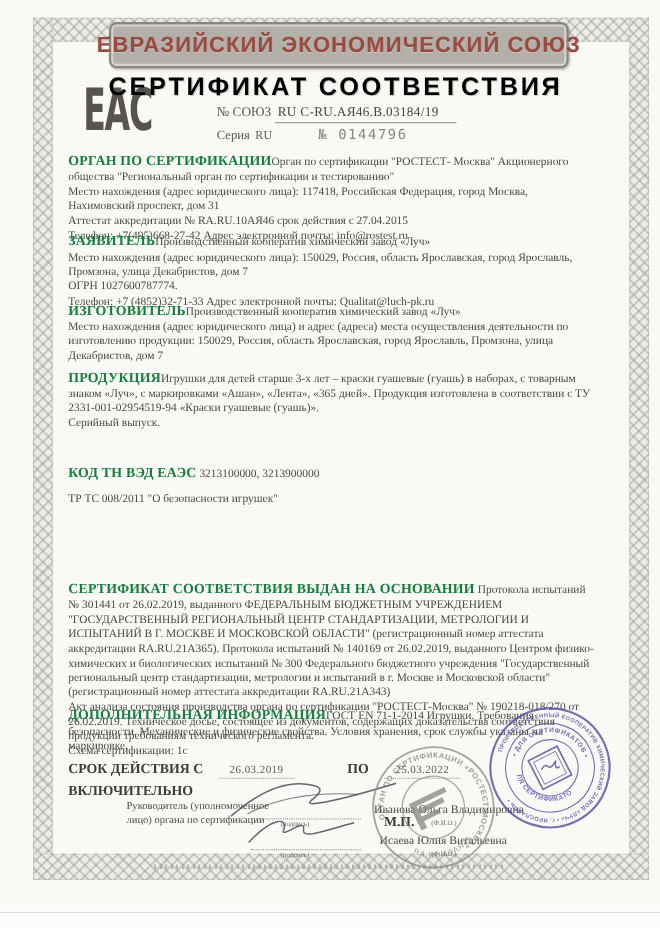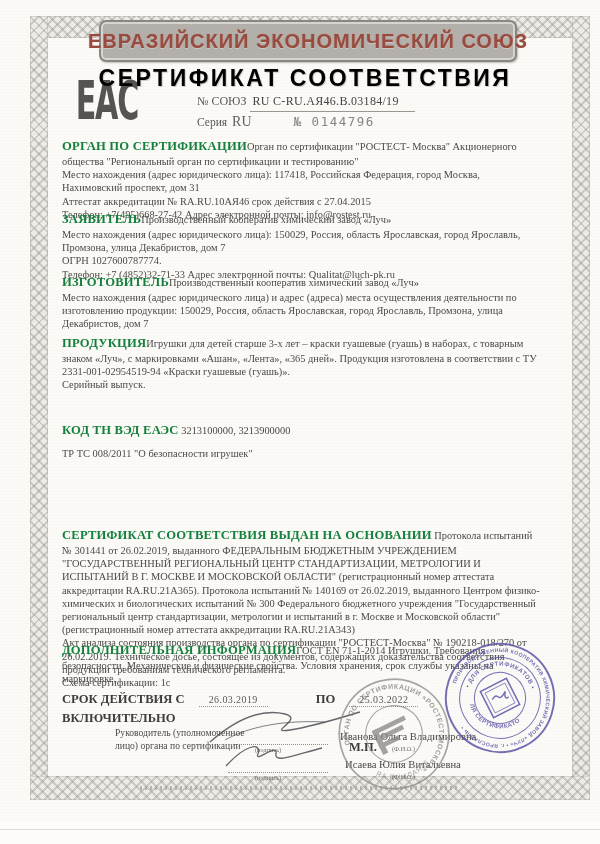--- a/index.html
+++ b/index.html
@@ -66,21 +66,21 @@
     white-space:nowrap;
   }
   .numline{position:absolute;left:197px;top:94px;display:flex;align-items:baseline;}
   .numline .lbl{font-size:12px;color:#5a5856;margin-right:4px;}
   .numline .val{
     font-size:12px;color:#454442;border-bottom:1px solid #9a9892;
     padding:0 16px 2px 2px;letter-spacing:.3px;
   }
   .seriesline{position:absolute;left:197px;top:114px;display:flex;align-items:baseline;}
   .seriesline .lbl{font-size:11.5px;color:#5a5856;}
-  .seriesline .reg{font-size:14px;color:#61605d;margin-left:5px;}
+  .seriesline .reg{font-size:11px;color:#61605d;margin-left:5px;}
   .seriesline .serial{
     margin-left:42px;font-family:"DejaVu Sans Mono", monospace;
     font-size:12.5px;color:#858583;letter-spacing:1.5px;
   }
   
   .sec{position:absolute;left:62px;width:478px;font-size:10.4px;line-height:1.27;color:#4b4a47;}
   .sec b.h{font-size:12.6px;color:#15803d;letter-spacing:.2px;}
   .sec .body{white-space:pre-line;}
   
   .validity{position:absolute;left:62px;top:692px;width:478px;}

